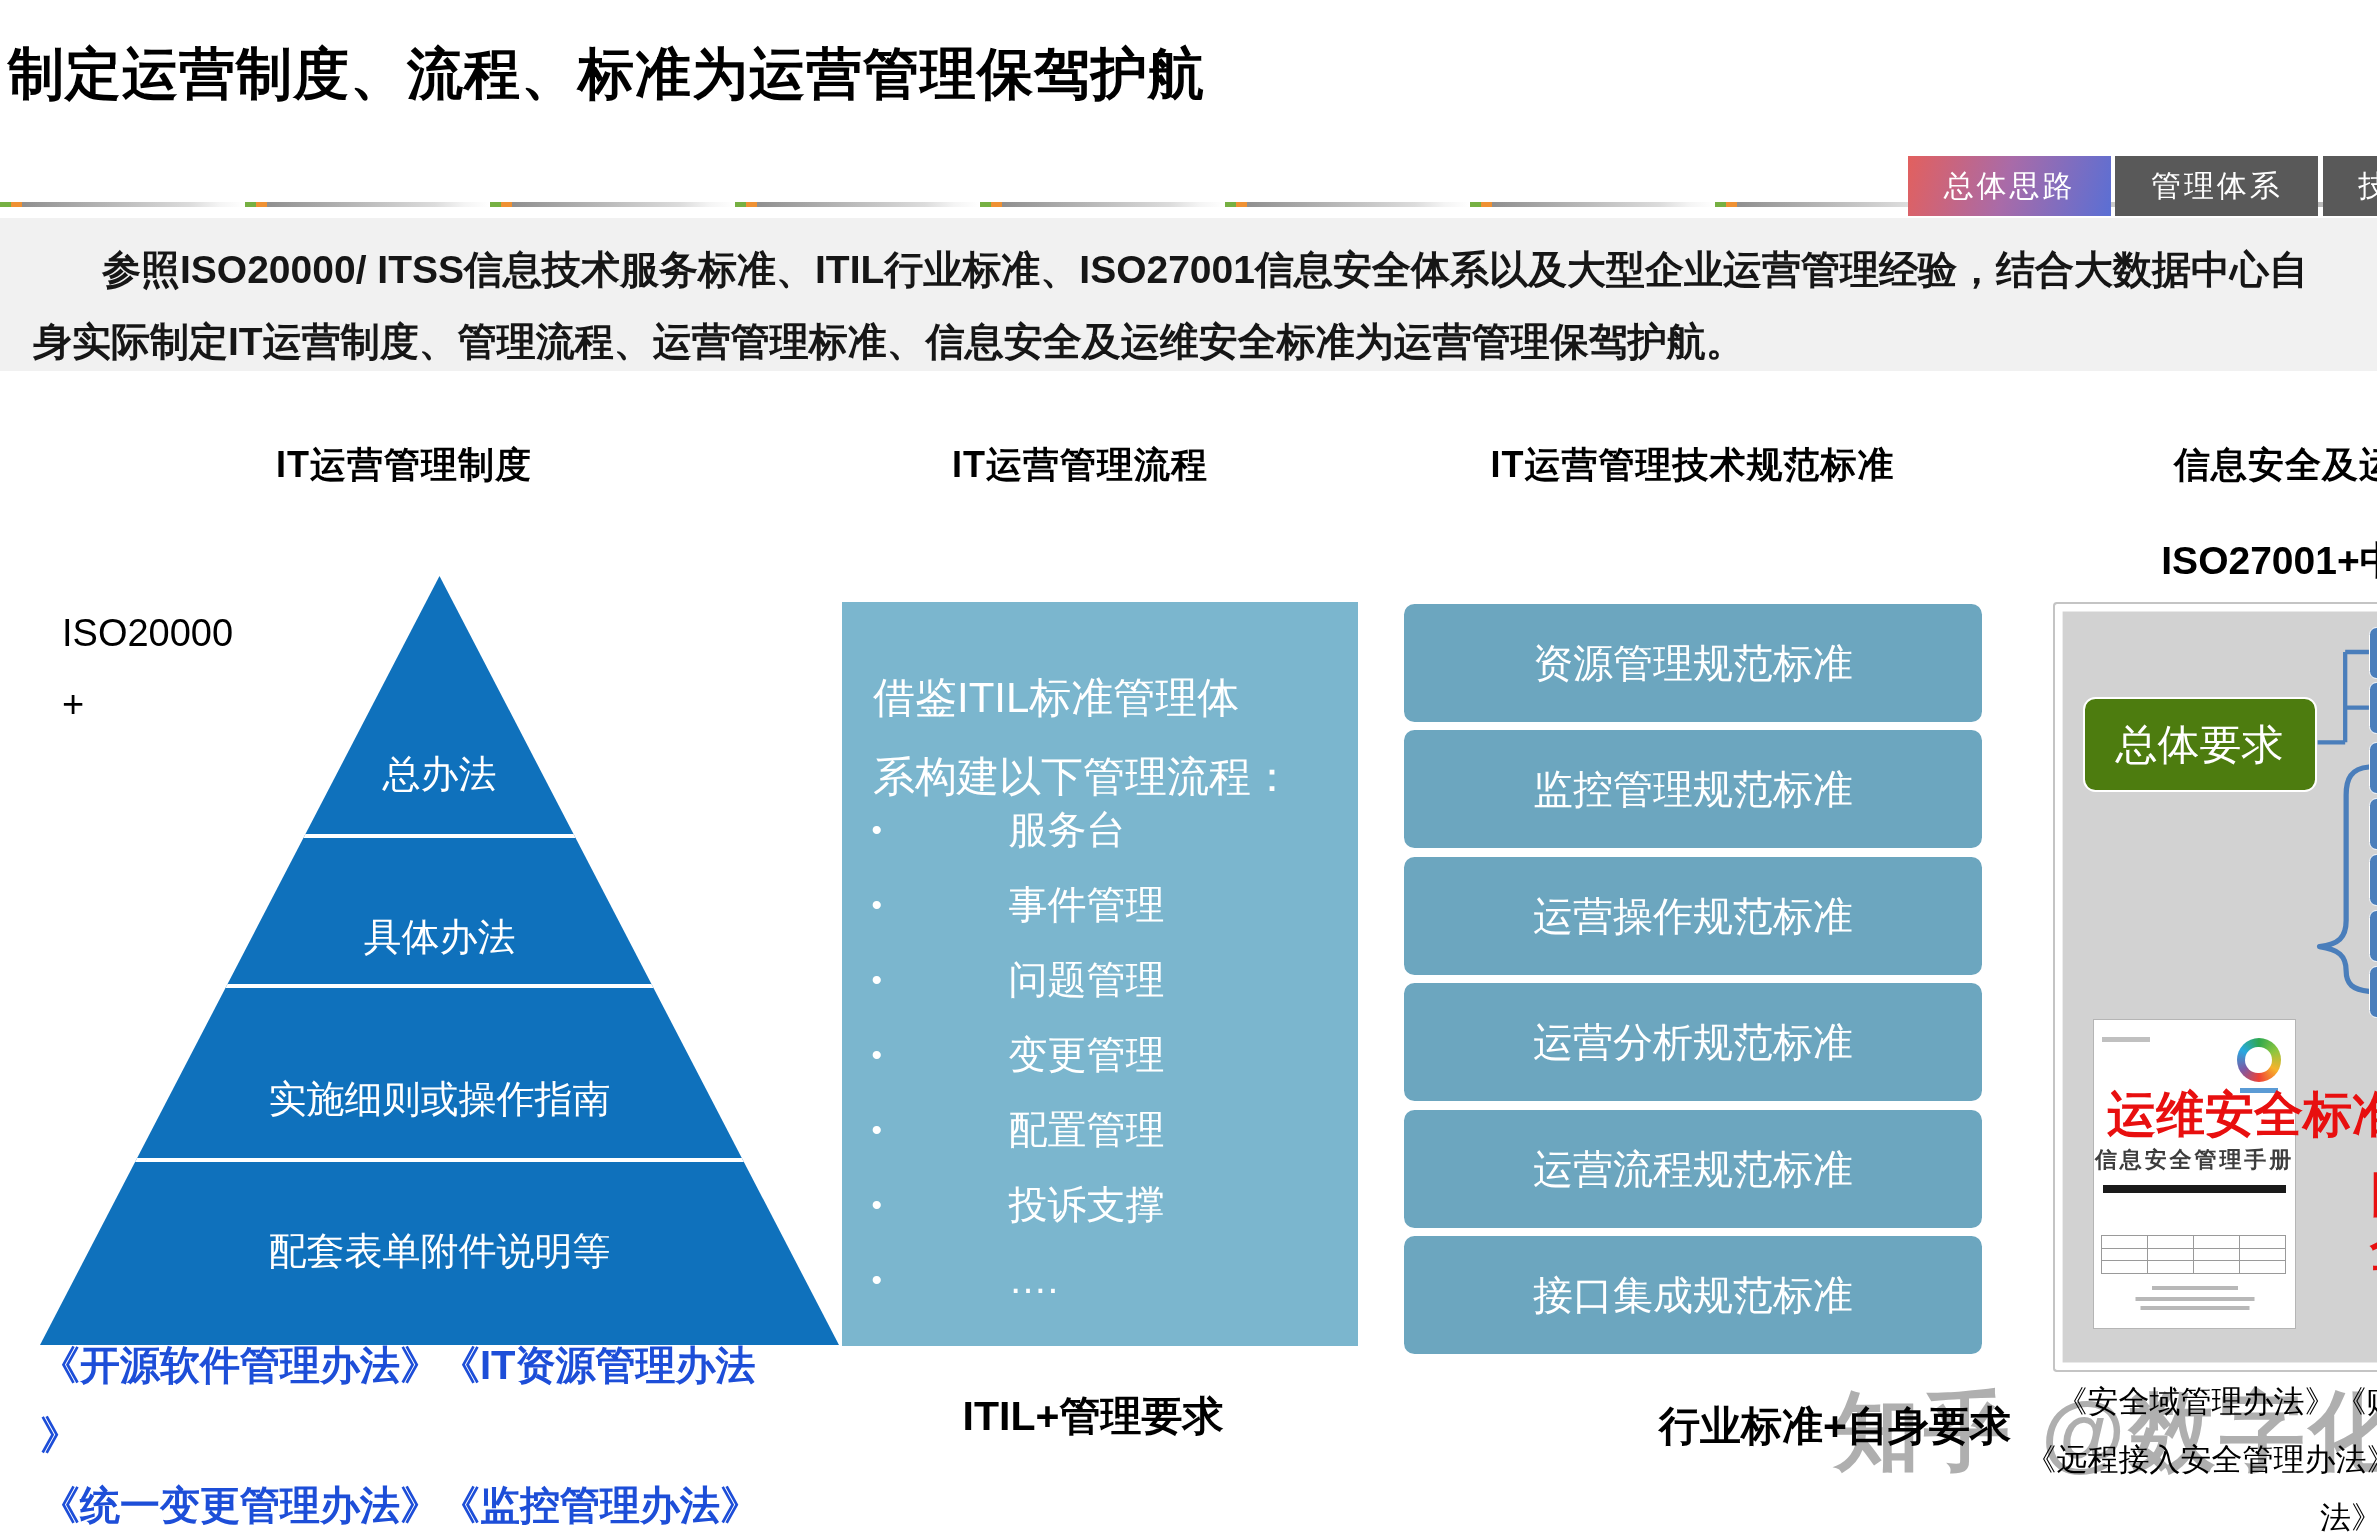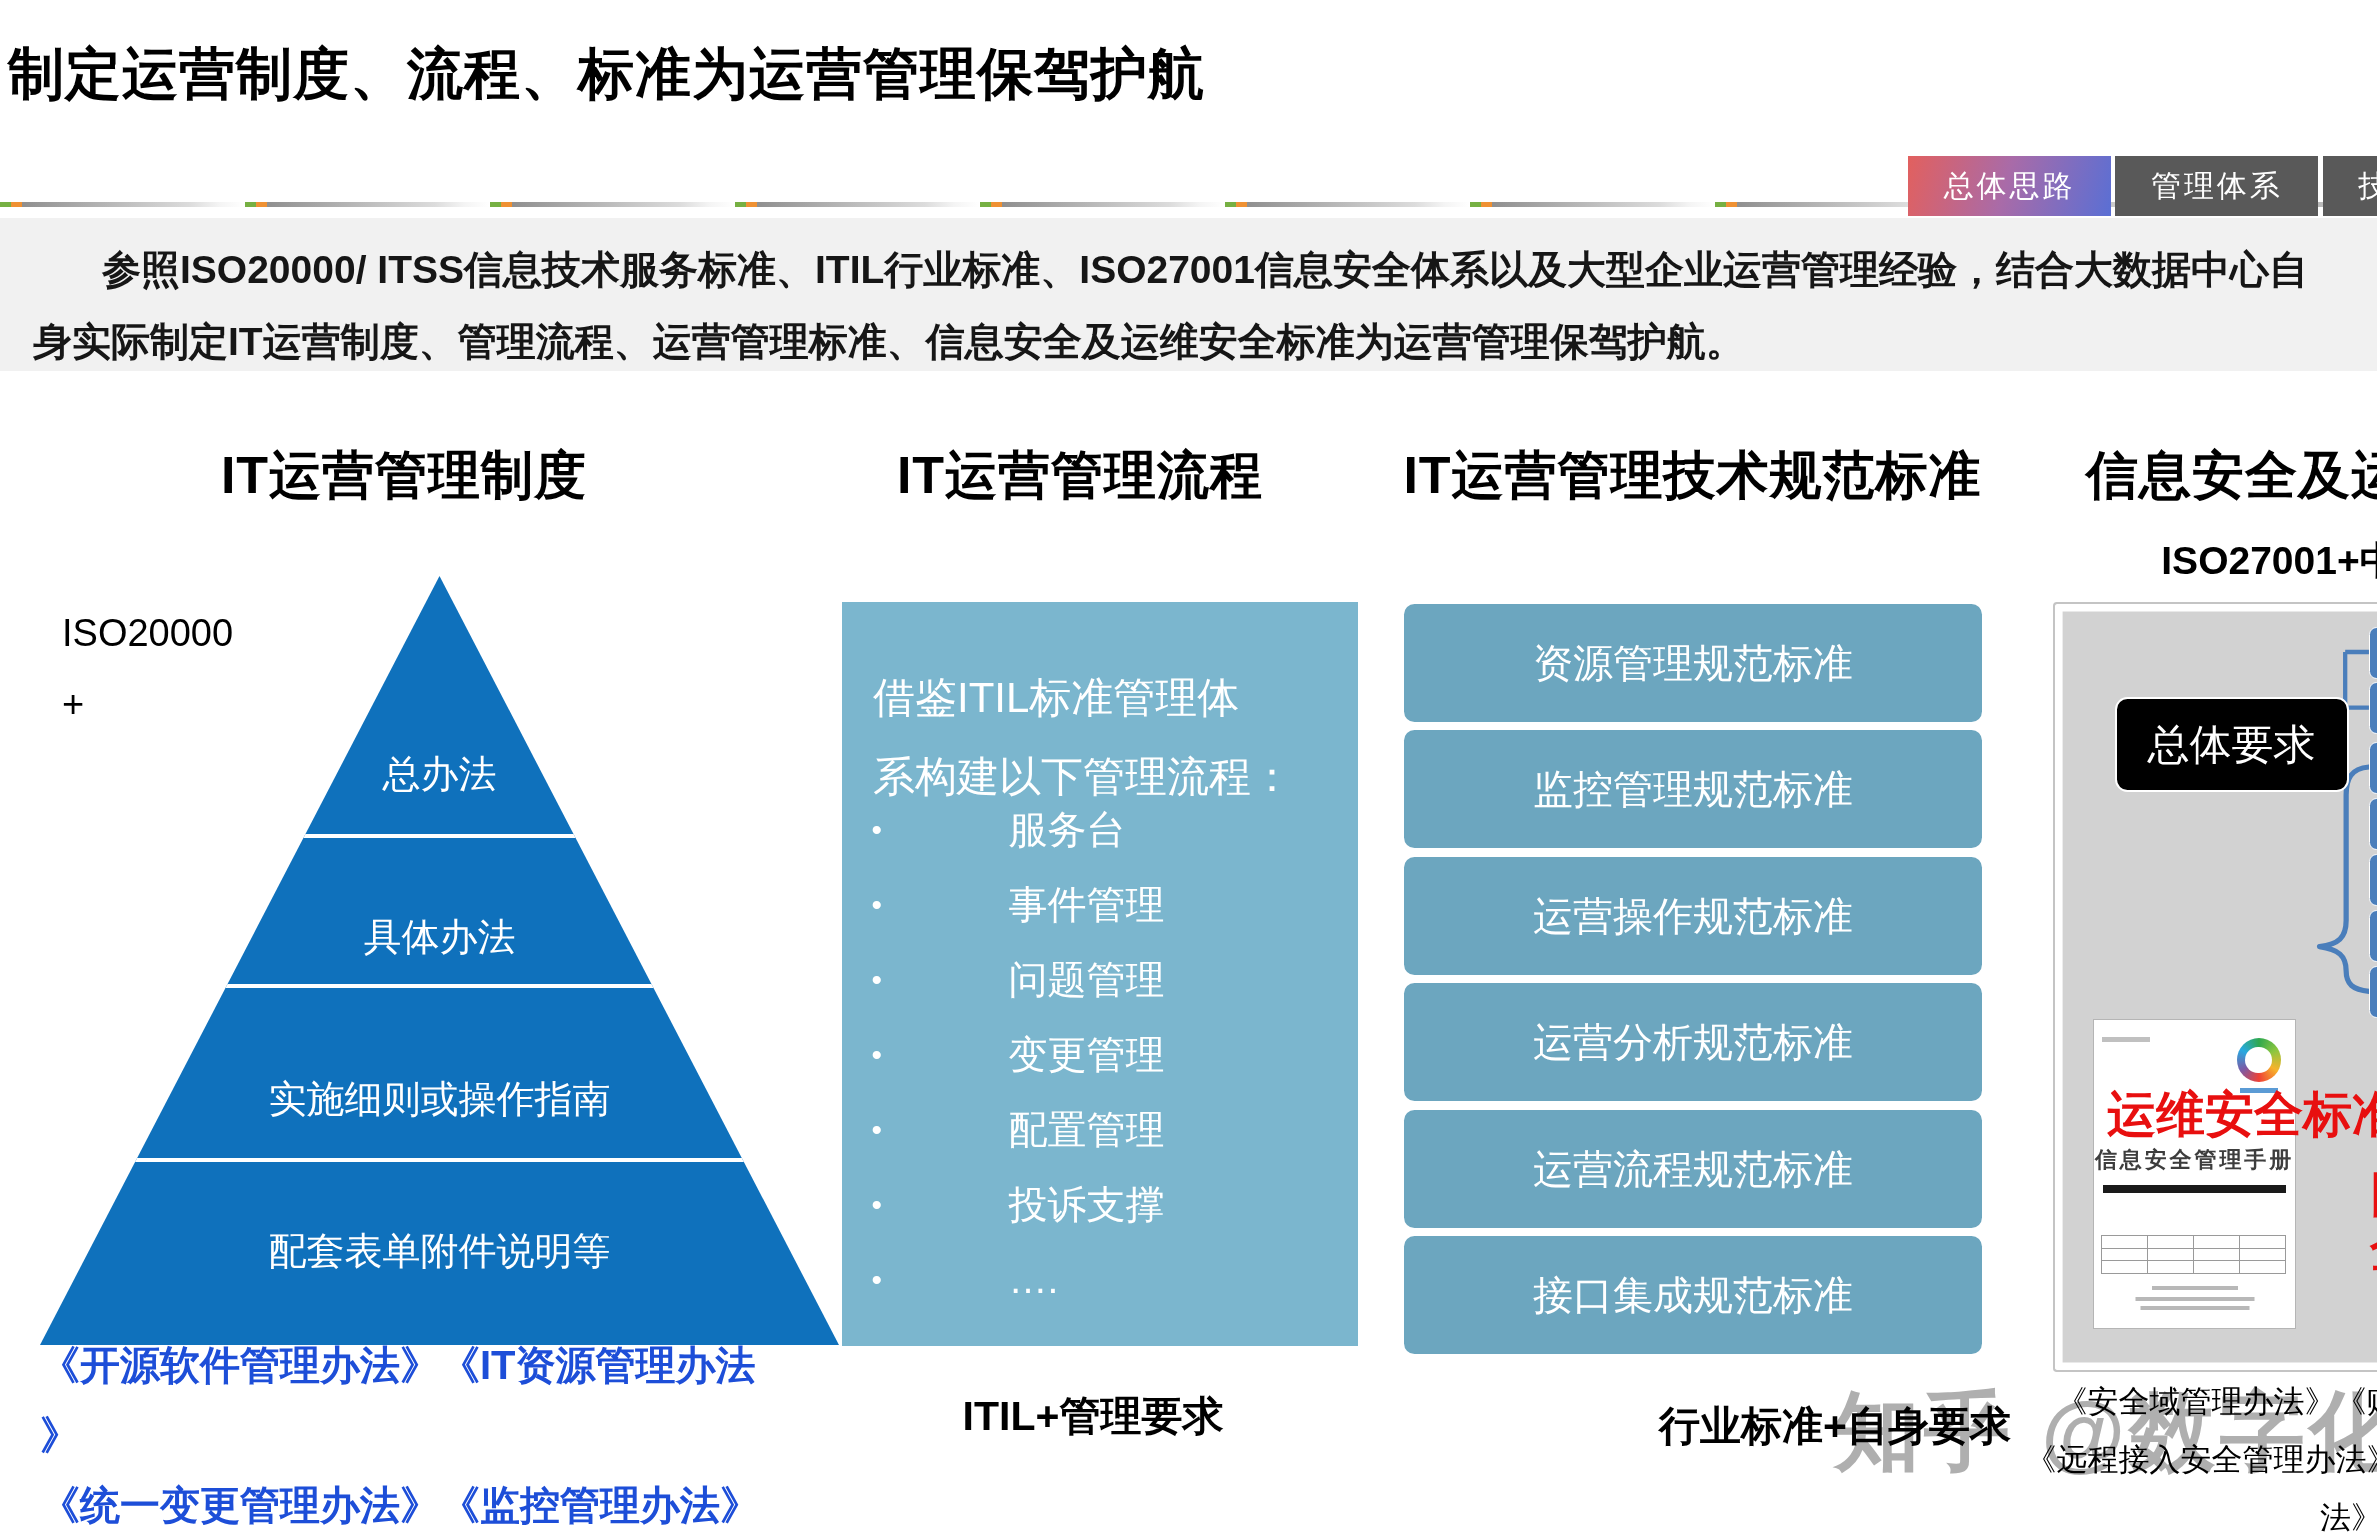--- a/index.html
+++ b/index.html
@@ -41,21 +41,21 @@
     left:0;top:218px;width:2739px;height:153px;background:#f1f1f1;z-index:1;
   }
   .intro-text{
     left:33px;top:234px;width:2644px;
     font-size:39px;line-height:72px;font-weight:600;color:#161616;z-index:2;
   }
   .intro-line1{text-indent:69px;white-space:nowrap;}
   .intro-line2{white-space:nowrap;}
 
   
-  .col-title{font-size:52px;font-weight:bold;color:#000;text-align:center;letter-spacing:1px;z-index:2;}
+  .col-title{font-size:36px;font-weight:bold;color:#000;text-align:center;letter-spacing:1px;z-index:2;}
   .col-title.c1{left:109px;top:441px;width:590px;}
   .col-title.c2{left:804px;top:441px;width:552px;}
   .col-title.c3{left:1374px;top:441px;width:637px;}
   .col-title.c4{left:2054px;top:441px;width:647px;}
 
   
   .pyramid-note{
     left:62px;top:598px;width:209px;text-align:left;
     font-size:38px;line-height:71px;font-weight:500;color:#000;z-index:2;
   }
@@ -110,23 +110,23 @@
     left:2054px;top:534px;width:647px;text-align:center;
     font-size:39px;font-weight:bold;color:#000;z-index:2;
   }
   .sec-panel{
     left:2053px;top:602px;width:645px;height:766px;
     background:#d2d2d2;border:2.4px solid #c4c4c4;border-radius:3.8px;
     box-shadow:inset 0 0 0 7.6px #ffffff;z-index:1;
   }
   .sec-node{
     position:absolute;left:27.6px;width:230px;height:91px;
-    background:#000000;border:2.4px solid #fff;border-radius:12.4px;
+    background:#4d7c0f;border:2.4px solid #fff;border-radius:12.4px;
     display:flex;align-items:center;justify-content:center;
-    color:#fff;font-size:42px;font-weight:500;margin-left:32px;
+    color:#fff;font-size:42px;font-weight:500;
   }
   .sec-item{
     position:absolute;left:314px;width:307px;height:50px;
     background:#4a7ebb;border:1.9px solid #fff;border-radius:7.6px;
     display:flex;align-items:center;justify-content:center;
     color:#fff;font-size:29.5px;
   }
   .connectors{position:absolute;left:0;top:0;width:645px;height:766px;}
 
   .doc1{

